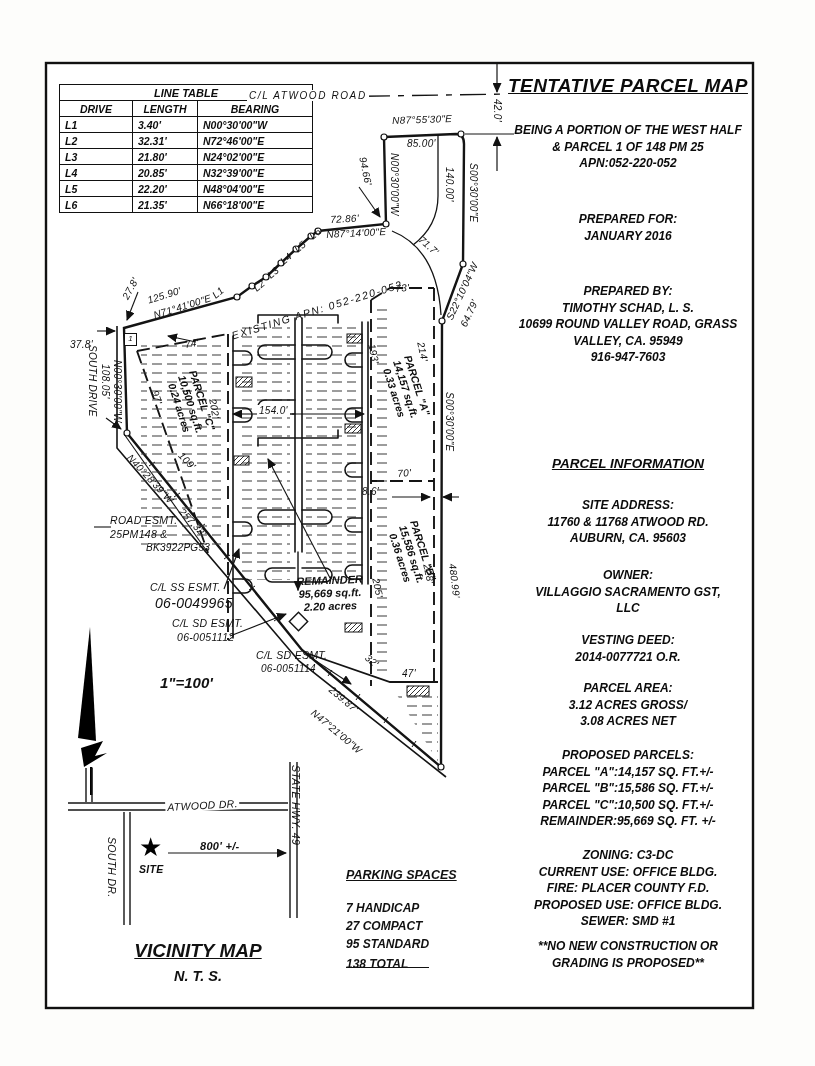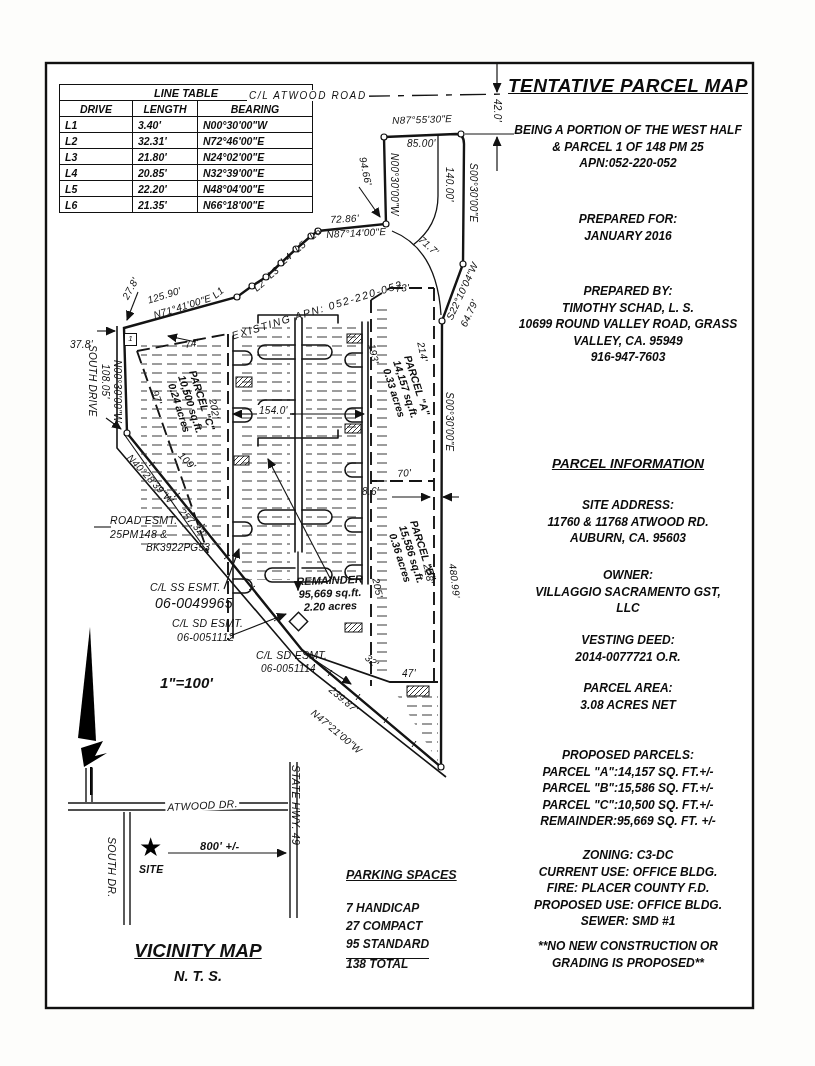--- a/index.html
+++ b/index.html
@@ -32,21 +32,21 @@
   #line-table .tt{text-align:center;font-size:11px;}
   #line-table th{text-align:center;}
   .c1{width:62px;} .c2{width:54px;} .c3{width:104px;}
   .scale{position:absolute;left:160px;top:674px;font:bold italic 15px "Liberation Sans",sans-serif;}
   .vtitle{position:absolute;left:126px;top:940px;width:144px;text-align:center;
     font:bold italic 19px "Liberation Sans",sans-serif;text-decoration:underline;}
   .vnts{position:absolute;left:126px;top:968px;width:144px;text-align:center;
     font:bold italic 14.5px "Liberation Sans",sans-serif;}
   .pk{position:absolute;font:bold italic 12px "Liberation Sans",sans-serif;}
   .pk-title{text-decoration:underline;font-size:12.5px;}
-  .pk-sum{border-bottom:1.8px solid #111;padding-bottom:7px;}
+  .pk-sum{border-bottom:1.8px solid #111;padding-bottom:16px;}
   .star{position:absolute;font-size:26px;color:#000;line-height:1;}
   .mk1{position:absolute;left:124px;top:333px;width:11px;height:11px;border:1.2px solid #111;
        background:#fff;font:italic 8px "Liberation Sans",sans-serif;text-align:center;line-height:10px;}
 </style>
 </head>
 <body>
 
 <svg width="815" height="1066" viewBox="0 0 815 1066">
   <defs>
     <marker id="ah" markerWidth="11" markerHeight="9" refX="9" refY="4.5" orient="auto" markerUnits="userSpaceOnUse">
@@ -375,20 +375,21 @@
   <div>OWNER:</div>
   <div>VILLAGGIO SACRAMENTO GST,</div>
   <div>LLC</div>
 </div>
 <div class="rc" style="top:632px;">
   <div>VESTING DEED:</div>
   <div>2014-0077721 O.R.</div>
 </div>
 <div class="rc" style="top:680px;">
   <div>PARCEL AREA:</div>
+  <div>3.12 ACRES GROSS/</div>
   <div>3.08 ACRES NET</div>
 </div>
 <div class="rc" style="top:747px;">
   <div>PROPOSED PARCELS:</div>
   <div>PARCEL "A":14,157 SQ. FT.+/-</div>
   <div>PARCEL "B":15,586 SQ. FT.+/-</div>
   <div>PARCEL "C":10,500 SQ. FT.+/-</div>
   <div>REMAINDER:95,669 SQ. FT. +/-</div>
 </div>
 <div class="rc" style="top:847px;">

